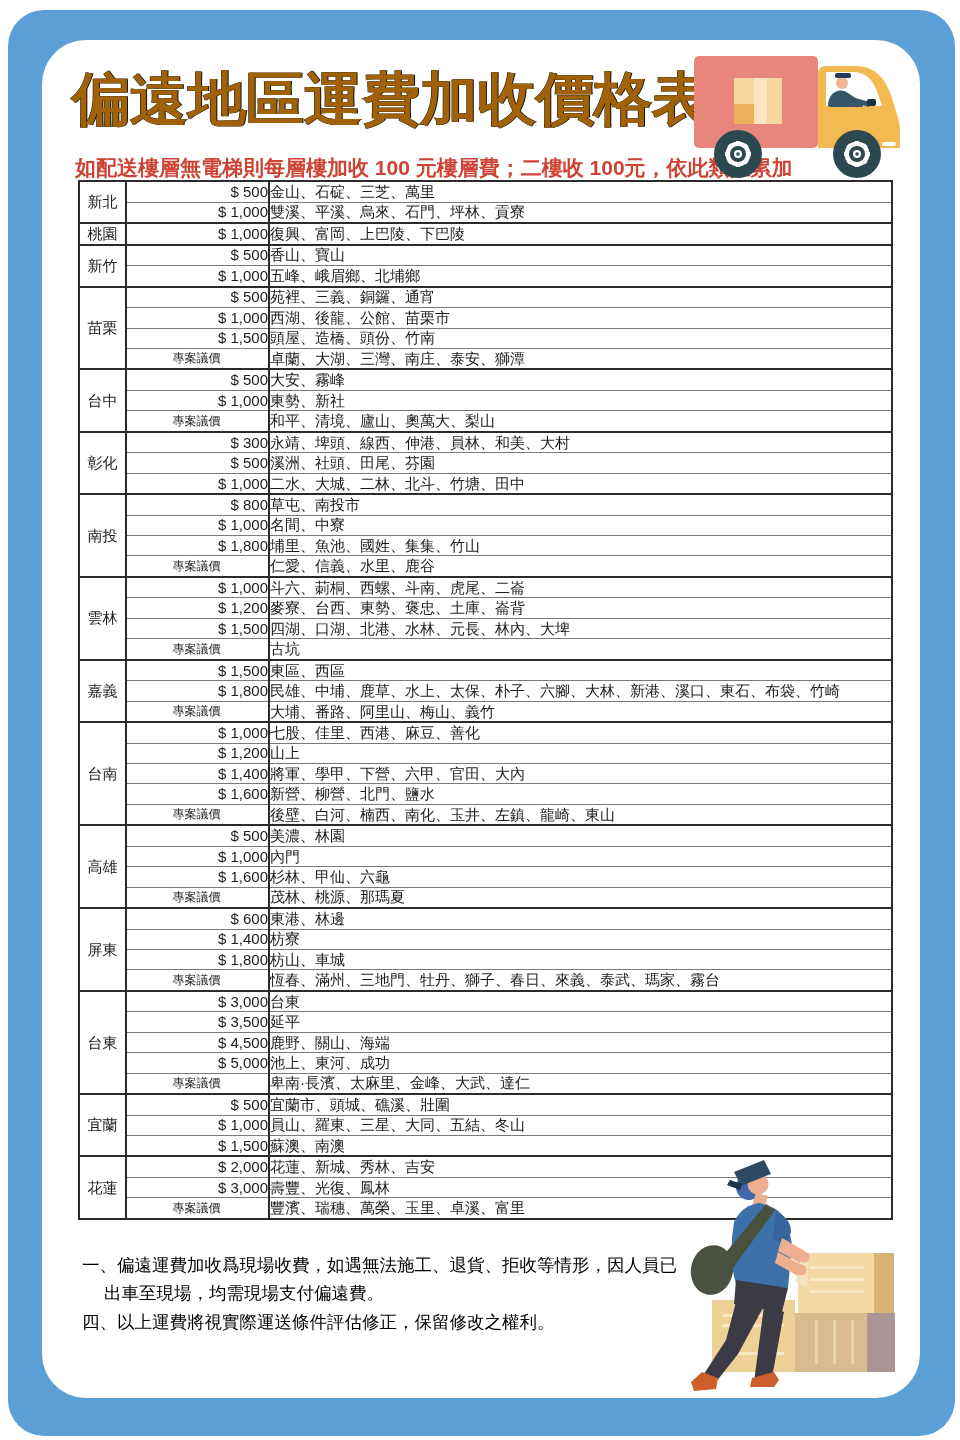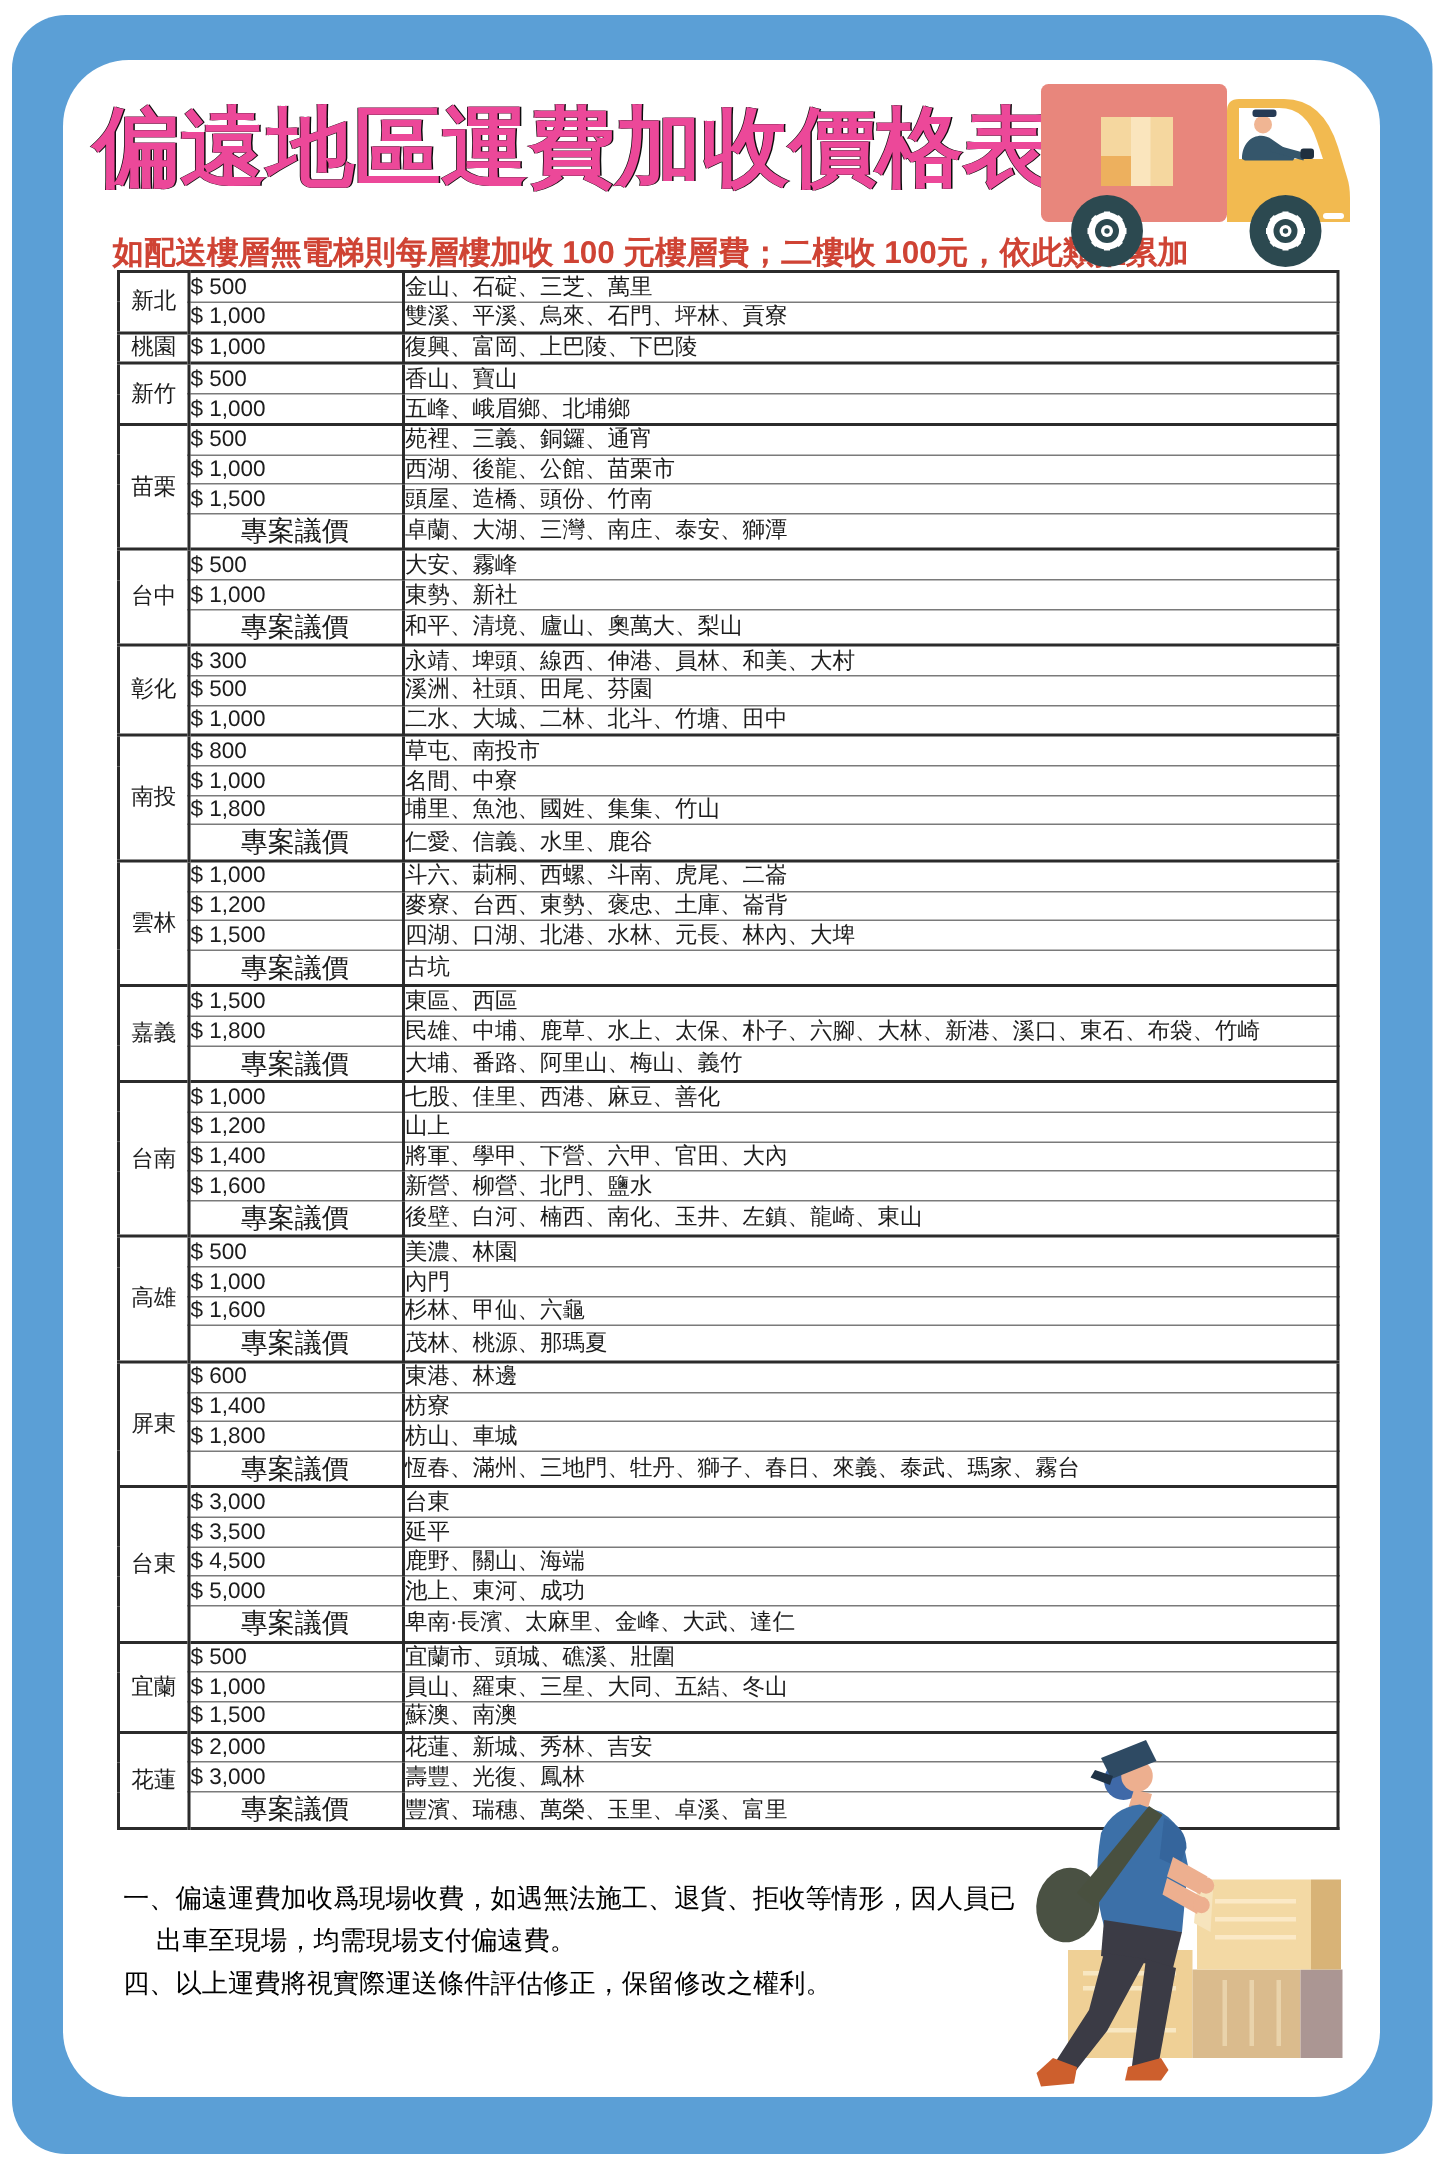--- a/index.html
+++ b/index.html
@@ -2,35 +2,35 @@
 <html><head>
 <meta charset="utf-8">
 <style>
   html,body{margin:0;padding:0;width:960px;height:1440px;background:#ffffff;
     font-family:"Liberation Sans","DejaVu Sans",sans-serif;}
   .stage{position:relative;width:960px;height:1440px;overflow:hidden;}
   .frame{position:absolute;left:8px;top:10px;right:5px;bottom:4px;
     background:#5b9fd6;border-radius:36px;}
   .card{position:absolute;left:42px;top:40px;width:878px;height:1358px;
     background:#ffffff;border-radius:44px;}
-  .title{position:absolute;left:20px;top:26px;font-size:58px;font-weight:900;
-    color:#ec4899;letter-spacing:0px;line-height:1.15;white-space:nowrap;
+  .title{position:absolute;left:30px;top:26px;font-size:58px;font-weight:900;
+    color:#a16207;letter-spacing:0px;line-height:1.15;white-space:nowrap;
     text-shadow:1px 0 #0d0d0d,-0.5px 0 #0d0d0d;}
   .subtitle{position:absolute;left:33px;top:114px;font-size:21px;font-weight:700;
     color:#cf4334;white-space:nowrap;}
   .truck{position:absolute;left:648px;top:14px;width:218px;height:126px;}
   .tablewrap{position:absolute;left:36px;top:140px;}
   table.price{border-collapse:collapse;table-layout:fixed;width:815px;height:1040px;
     border:2px solid #2b2b2b;}
   table.price td{border-top:1px solid #7a7a7a;font-size:15px;color:#1c1c1c;
     vertical-align:middle;line-height:1.05;overflow:hidden;white-space:nowrap;padding:0;}
   table.price tr.group-start td{border-top:2px solid #2b2b2b;}
   td.region{border-right:2px solid #2b2b2b;text-align:center;font-size:16px;}
-  td.price{border-right:2px solid #2b2b2b;padding-right:18px;}
-  td.price.deal{text-align:center;padding-right:2px;font-size:18px;}
+  td.price{border-right:2px solid #2b2b2b;text-align:right;padding-right:18px;}
+  td.price.deal{text-align:center;padding-right:2px;font-size:12px;}
   td.areas{padding-left:12px;}
   .notes{position:absolute;left:40px;top:1212px;width:680px;font-size:17.5px;
     color:#000000;line-height:1.58;}
   .note{padding-left:22px;text-indent:-22px;white-space:pre-line;margin-bottom:2px;}
   .courier{position:absolute;left:636px;top:1108px;width:234px;height:272px;z-index:5;}
 </style>
 </head>
 <body>
 
 <div class="stage">

